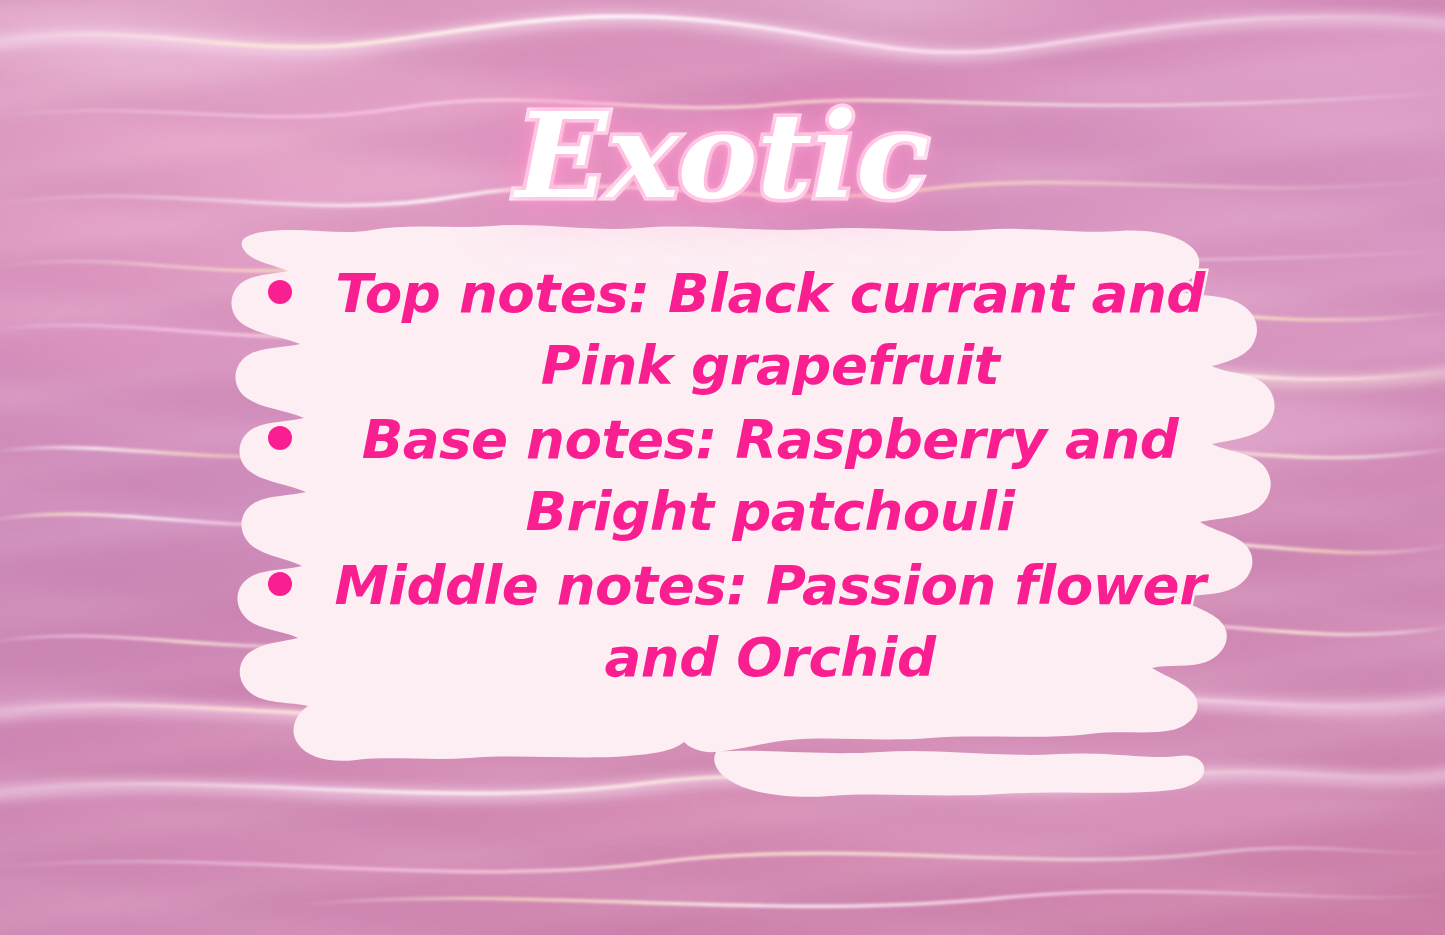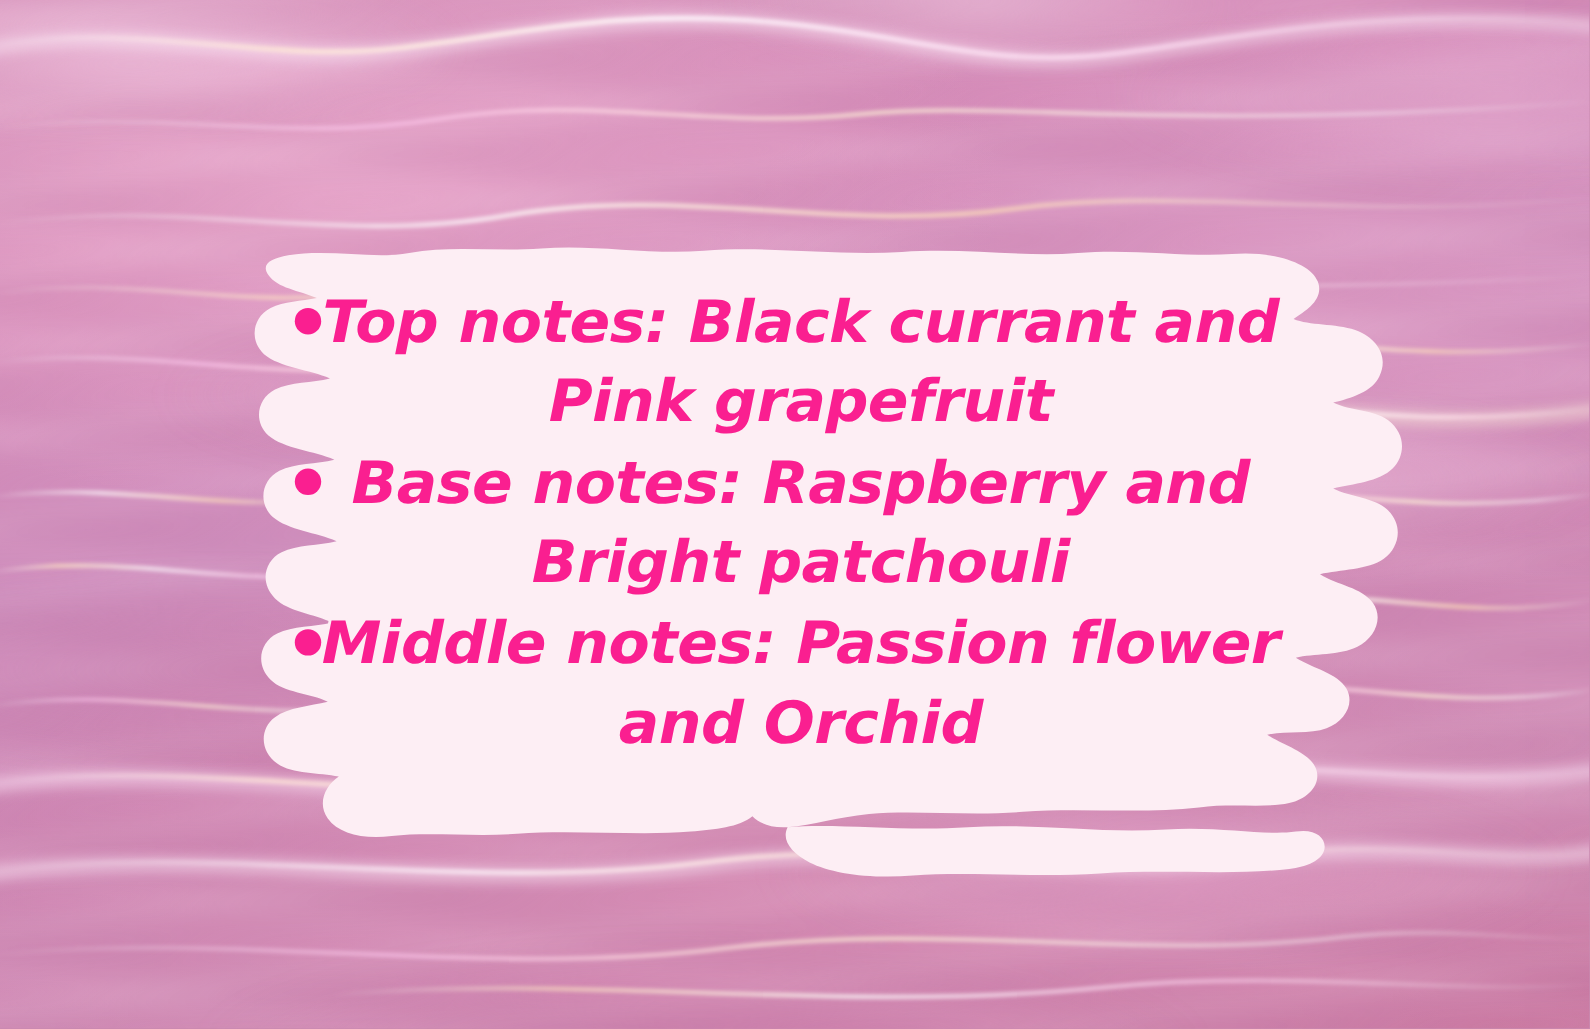--- a/index.html
+++ b/index.html
@@ -108,20 +108,21 @@
     position: absolute;
     left: 0;
     top: 258px;
     width: 1445px;
     z-index: 8;
   }
   .note-row {
     position: relative;
     display: block;
     width: 1310px;
+    padding-left: 42px;
   }
   .bullet {
     position: absolute;
     width: 24px;
     height: 24px;
     border-radius: 50%;
     background: #fa1f90;
     left: 268px;
   }
   .note-text {
@@ -285,20 +286,23 @@
         C 1202,782 1188,788 1172,790
         C 1120,796 1060,790 1000,794
         C 940,798 880,792 830,796
         C 790,799 756,794 736,784
         C 720,776 710,764 716,752
         Z
       "></path>
     </svg>
   </div>
 
+  <div class="title">
+    <span class="title-text">Exotic</span>
+  </div>
 
   <div class="notes">
 
     <div class="note-row">
       <span class="bullet"></span>
       <span class="note-text">Top notes: Black currant and Pink grapefruit</span>
     </div>
 
     <div class="note-row">
       <span class="bullet"></span>

